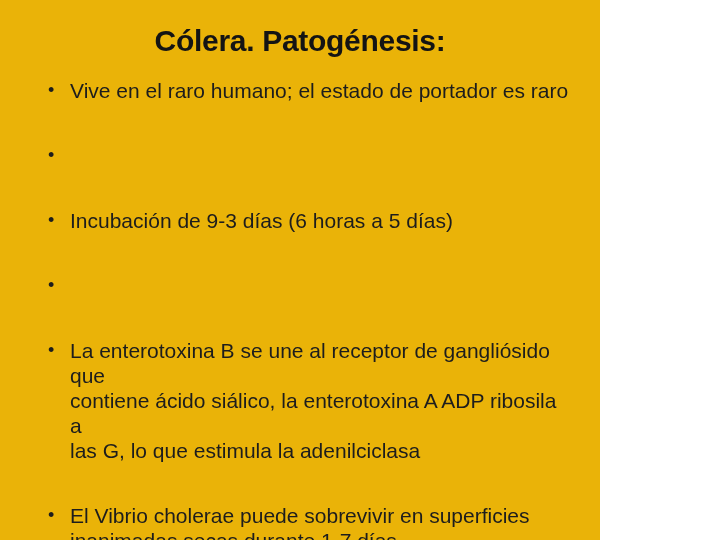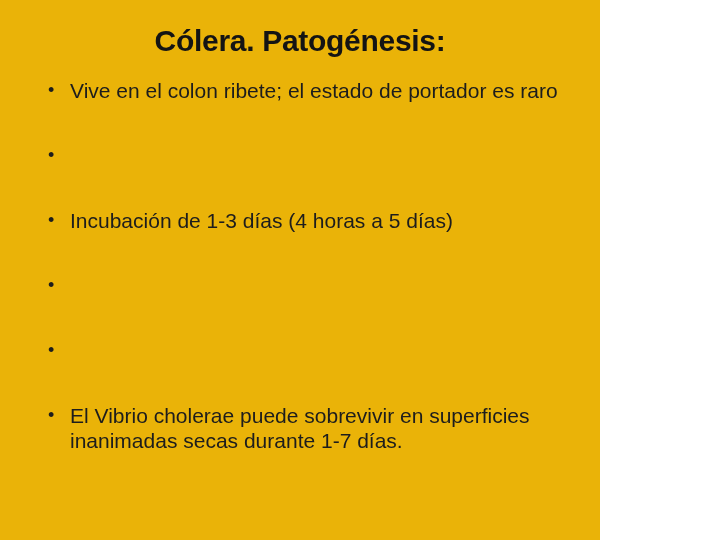--- a/index.html
+++ b/index.html
@@ -55,34 +55,37 @@
   }
 </style>
 </head>
 <body>
 
 <div class="slide">
   <h1 class="title">Cólera. Patogénesis:</h1>
   <ul class="bullets" id="bullet-list">
       <li>
         <span class="dot">•</span>
-        <span class="txt">Vive en el colon ribete; el estado de portador es raro</span>
+        <span class="txt">Vive en el raro humano; el estado de portador es raro</span>
       </li>
       <li>
         <span class="dot">•</span>
       </li>
       <li>
         <span class="dot">•</span>
-        <span class="txt">Incubación de 1-3 días (4 horas a 5 días)</span>
+        <span class="txt">Incubación de 9-3 días (6 horas a 5 días)</span>
       </li>
       <li>
         <span class="dot">•</span>
       </li>
       <li>
         <span class="dot">•</span>
+        <span class="txt">La enterotoxina B se une al receptor de gangliósido que
+contiene ácido siálico, la enterotoxina A ADP ribosila a
+las G, lo que estimula la adenilciclasa</span>
       </li>
       <li>
         <span class="dot">•</span>
         <span class="txt">El Vibrio cholerae puede sobrevivir en superficies
 inanimadas secas durante 1-7 días.</span>
       </li>
     </ul>
 </div>
 
 </body></html>

